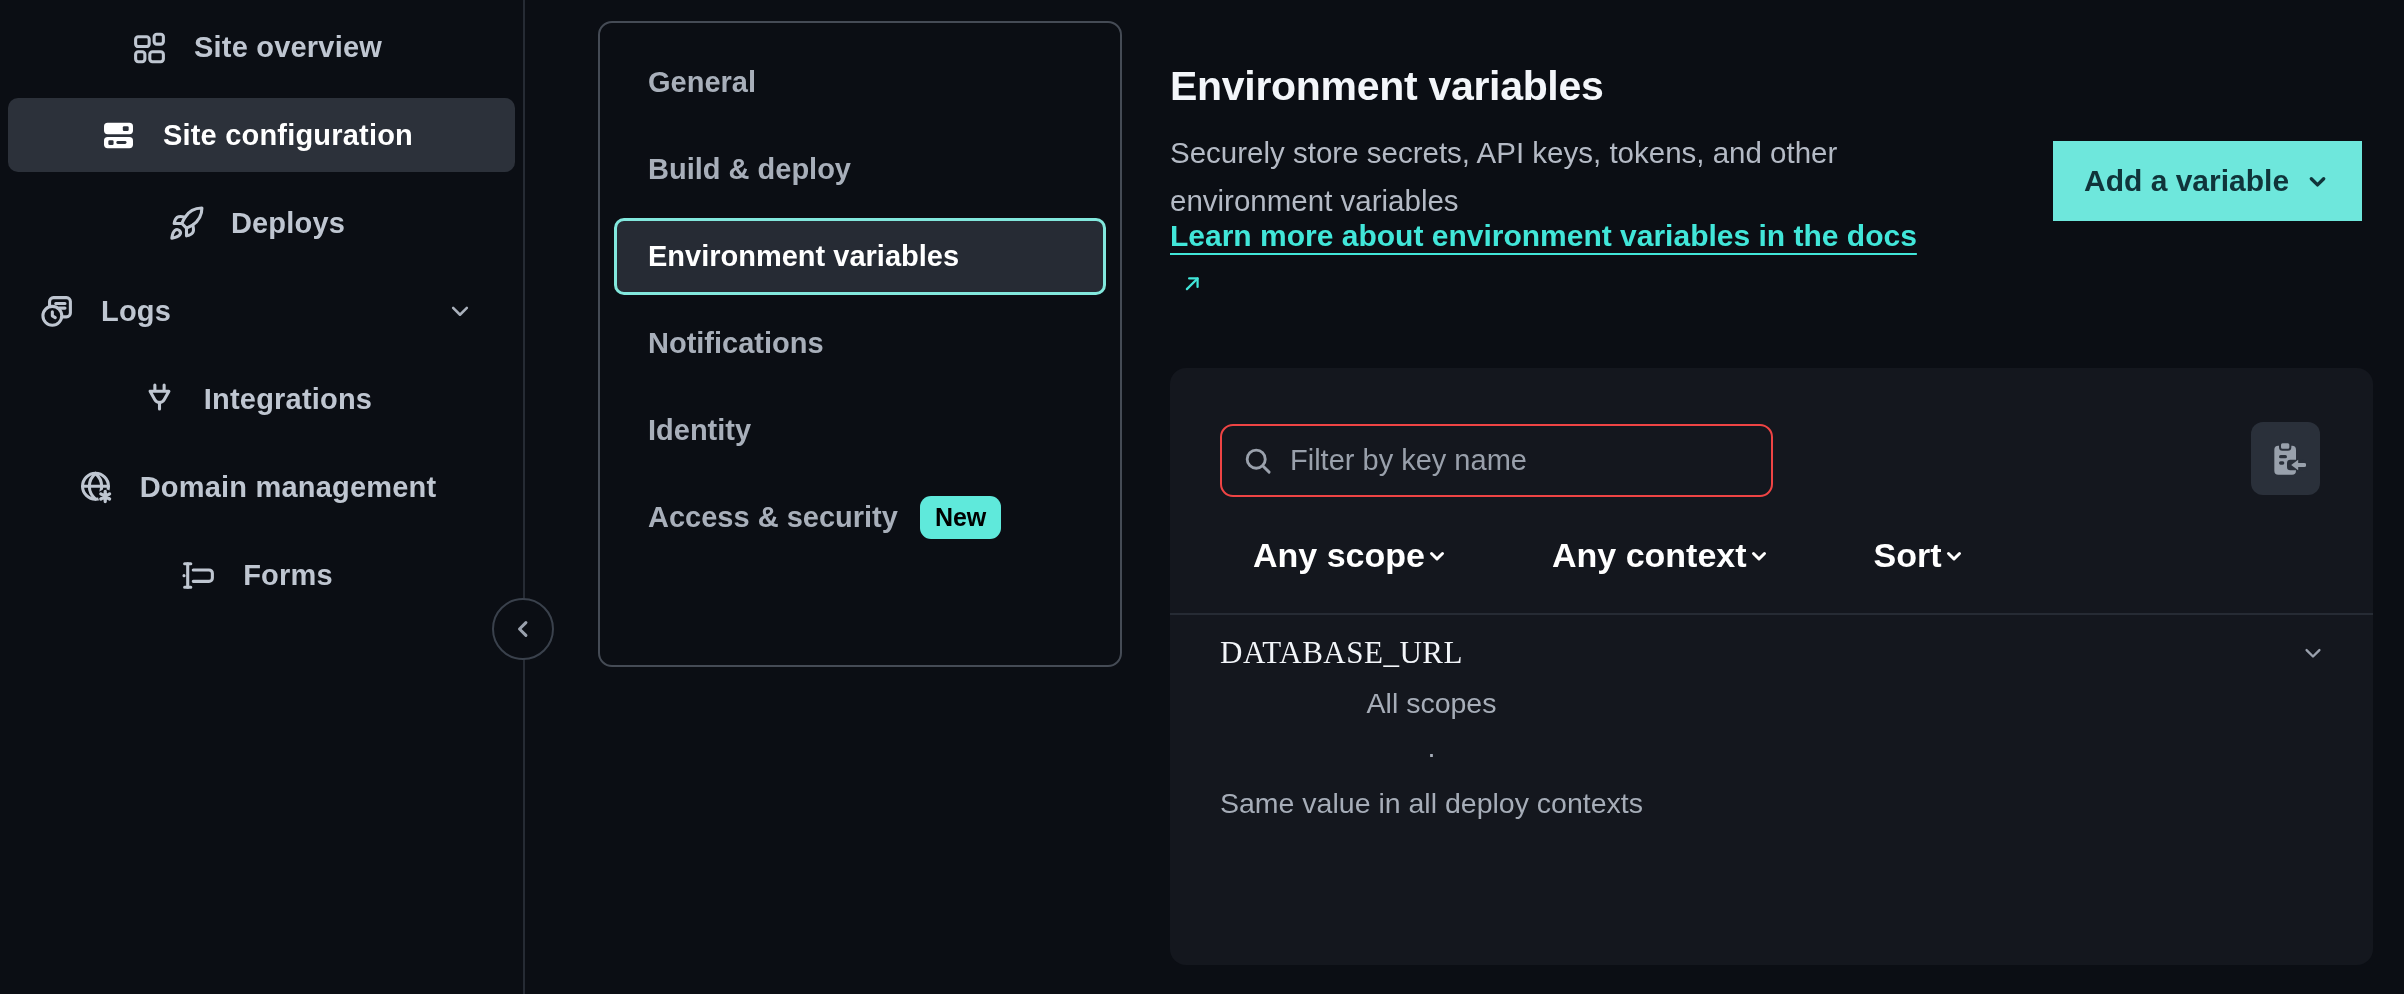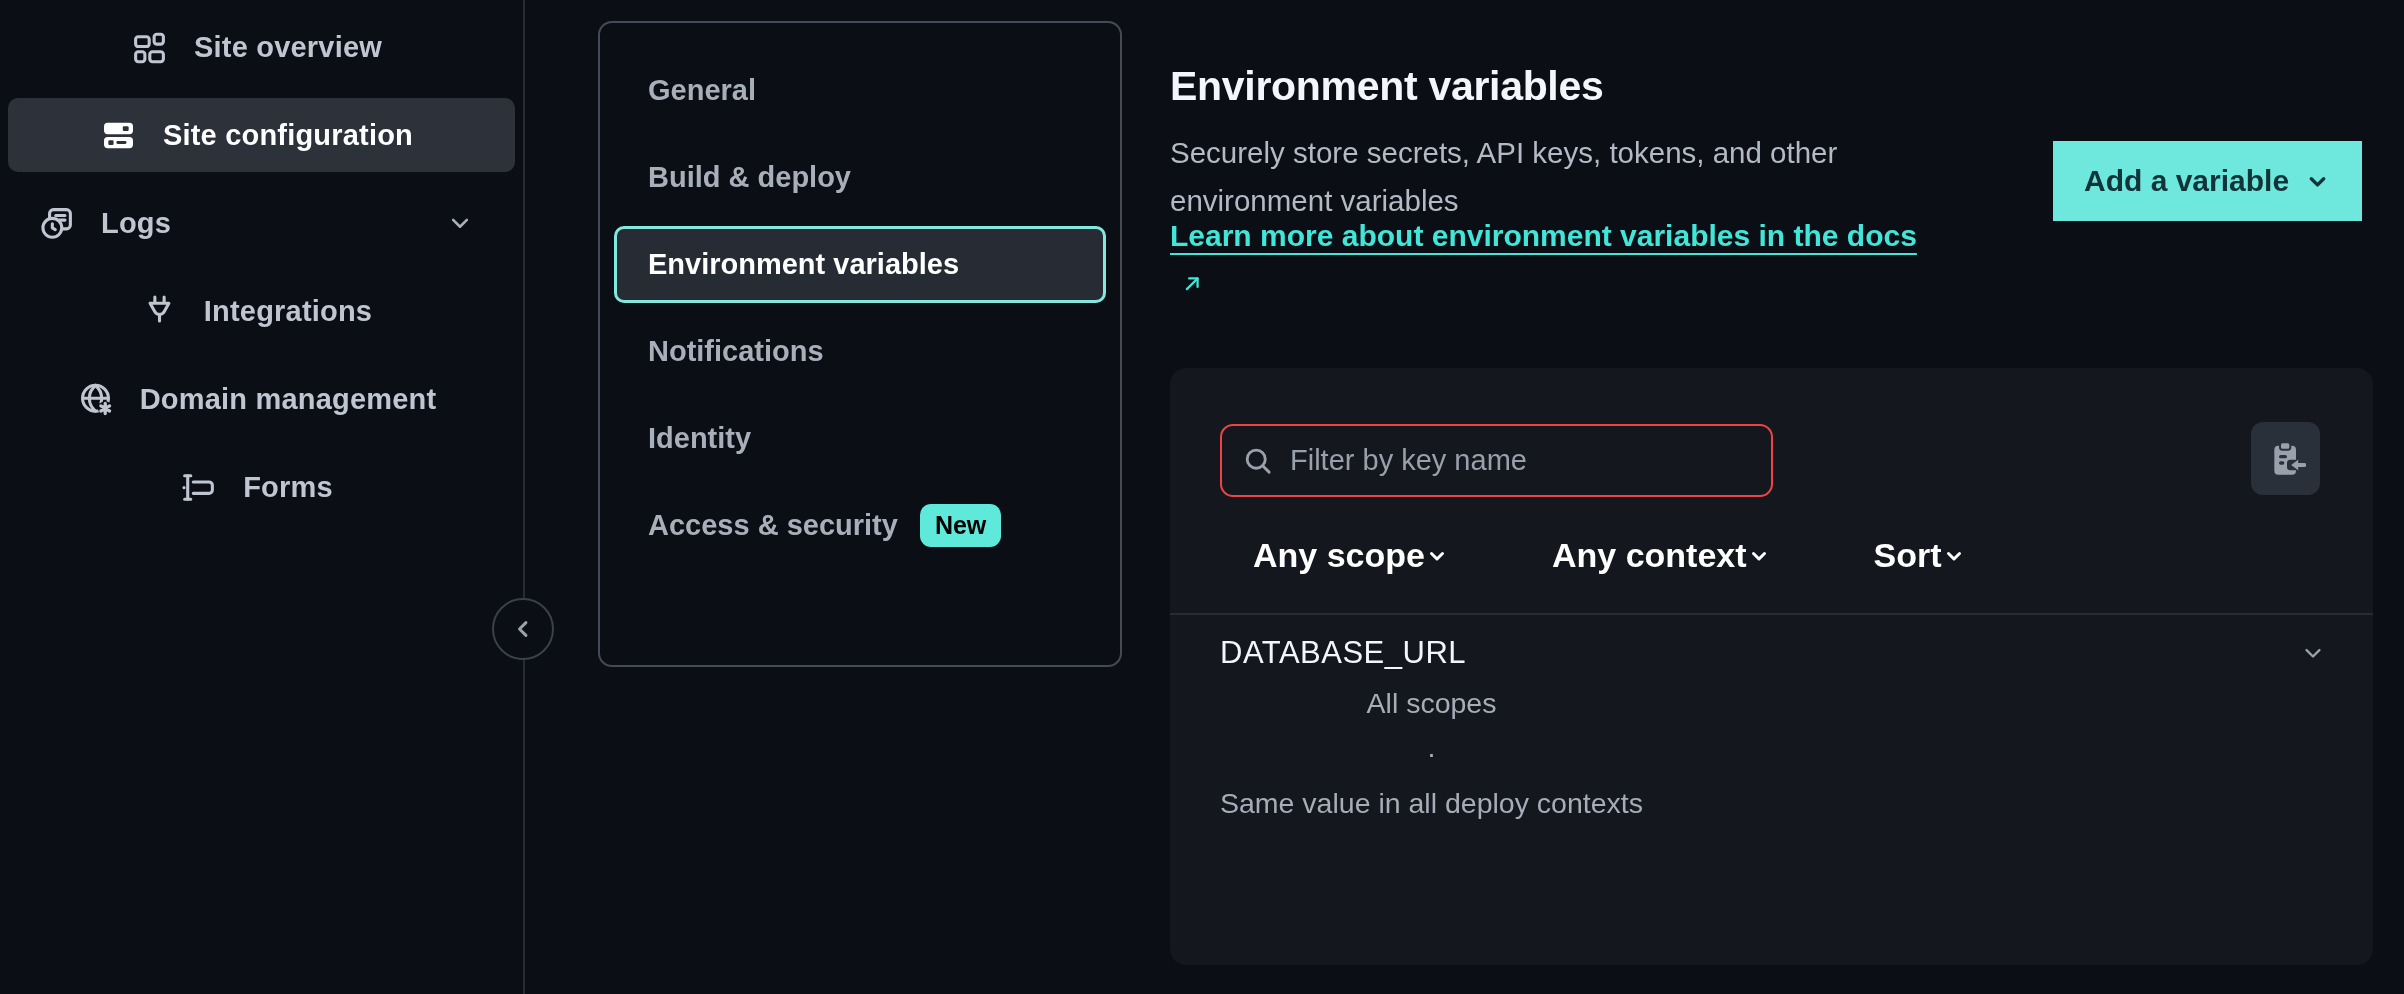--- a/index.html
+++ b/index.html
@@ -41,21 +41,21 @@
     border-radius:50%;background:var(--bg);border:2px solid #3a414c;
     display:flex;align-items:center;justify-content:center;color:#9aa1ad;
     box-sizing:border-box;cursor:pointer;z-index:3;
   }
   .collapse-btn svg{width:28px;height:28px;stroke-width:2.6;}
 
   
   .menu-panel{
     position:absolute;left:598px;top:21px;width:524px;height:646px;
     border:2px solid #454b55;border-radius:14px;box-sizing:border-box;
-    padding:24px 14px;
+    padding:16px 14px;
   }
   .menu-item{
     height:87px;display:flex;align-items:center;gap:22px;
     padding:0 20px 0 34px;border-radius:10px;cursor:pointer;
     color:#a8afba;font-size:29px;font-weight:600;box-sizing:border-box;
   }
   .menu-item.active{
     height:77px;margin:5px 0;padding:0 20px 0 31px;
     border:3px solid var(--selected-border);
     background:#262b34;color:#ffffff;font-weight:700;
@@ -123,21 +123,21 @@
     display:flex;align-items:center;cursor:pointer;
     color:#ffffff;font-size:34px;font-weight:700;
   }
   .filter svg{width:24px;height:24px;stroke-width:3;color:#ffffff;}
   .panel-divider{
     position:absolute;left:0;right:0;top:245px;height:2px;background:#262b34;
   }
   .var-row{position:absolute;left:0;top:247px;width:100%;height:130px;cursor:pointer;}
   .var-key{
     position:absolute;left:50px;top:20px;
-    font-family:Liberation Sans, sans-serif;
+    font-family:Liberation Serif, serif;
     font-size:31px;font-weight:500;color:#f2f5f9;letter-spacing:.5px;
   }
   .var-chevron{
     position:absolute;right:46px;top:24px;color:#9aa1ad;
     width:28px;height:28px;stroke-width:2.6;cursor:pointer;
   }
   .var-sub{
     position:absolute;left:50px;top:72px;display:flex;gap:17px;align-items:center;
     font-size:28.5px;color:#a6adb8;flex-direction:column;
   }
@@ -161,20 +161,29 @@
     <svg class="si icon" viewBox="0 0 24 24">
       <rect x="2.6" y="3.8" width="18.8" height="7.4" rx="2.4" fill="currentColor" stroke="none"></rect>
       <rect x="14.8" y="6" width="3.8" height="3" rx="0.8" fill="#2c313a" stroke="none"></rect>
       <rect x="2.6" y="12.9" width="18.8" height="7.4" rx="2.4" fill="currentColor" stroke="none"></rect>
       <rect x="5.4" y="15.1" width="3.4" height="3" rx="0.8" fill="#2c313a" stroke="none"></rect>
       <rect x="10.6" y="15.6" width="6.6" height="1.9" rx="0.95" fill="#2c313a" stroke="none"></rect>
     </svg>
     <span>Site configuration</span>
   </div>
 
+  <div class="nav-item">
+    <svg class="si icon" viewBox="0 0 24 24" stroke-width="1.9">
+      <path d="M4.5 16.5c-1.5 1.26-2 5-2 5s3.74-.5 5-2c.71-.84.7-2.13-.09-2.91a2.18 2.18 0 0 0-2.91-.09z"></path>
+      <path d="M12 15l-3-3a22 22 0 0 1 2-3.95A12.88 12.88 0 0 1 22 2c0 2.72-.78 7.5-6 11a22.35 22.35 0 0 1-4 2z"></path>
+      <path d="M9 12H4s.55-3.03 2-4c1.62-1.08 5 0 5 0"></path>
+      <path d="M12 15v5s3.03-.55 4-2c1.08-1.62 0-5 0-5"></path>
+    </svg>
+    <span>Deploys</span>
+  </div>
 
   <div class="nav-item">
     <svg class="si icon" viewBox="0 0 24 24">
       <rect x="7.5" y="3" width="13.5" height="12.5" rx="2.5"></rect>
       <path d="M11.5 6.8h6 M13.8 9.8h3.7"></path>
       <circle cx="9.3" cy="14.8" r="6.1" fill="#0b0e14"></circle>
       <path d="M9.3 12.2v2.6l1.9 1.15"></path>
     </svg>
     <span>Logs</span>
     <span class="nav-spacer"></span>

